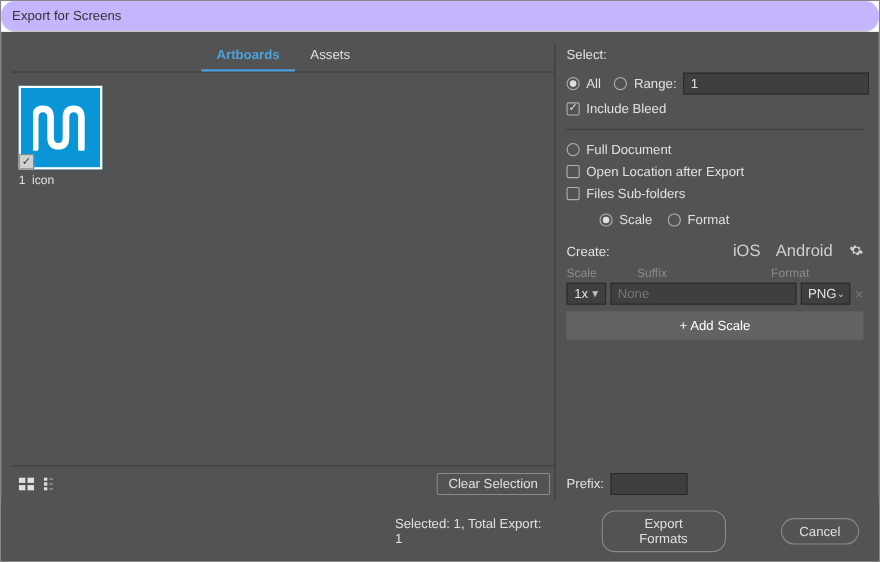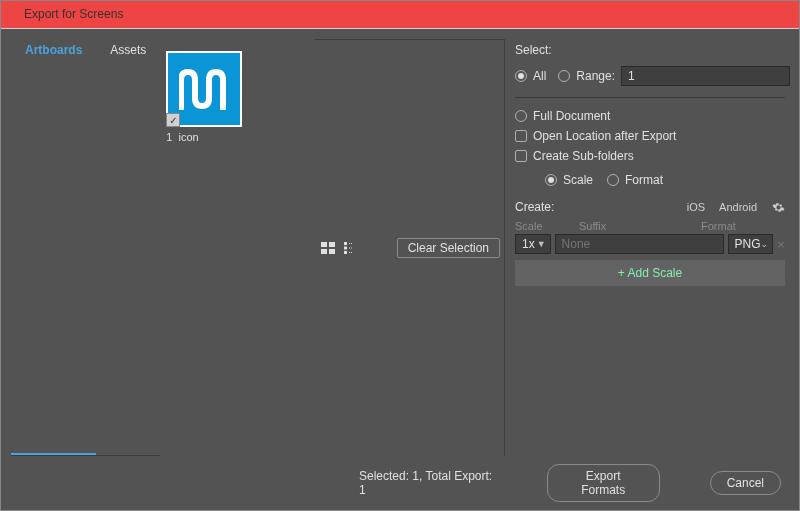--- a/index.html
+++ b/index.html
@@ -1,21 +1,21 @@
 <!DOCTYPE html>
 <html><head>
 <meta charset="utf-8">
 <style>
   * { box-sizing: border-box; margin: 0; padding: 0; font-family: "Segoe UI", Tahoma, sans-serif; }
   body { background: #ffffff; width: 800px; height: 511px; overflow: hidden; }
   .window { width: 800px; height: 511px; background: #ffffff; border: 1px solid #888; display: flex; flex-direction: column; }
-  .titlebar { height: 28px; background: #ef4444; color: #333; font-size: 12px; padding: 6px 23px; border-bottom: 1px solid #d0d0d0; }
+  .titlebar { height: 28px; background: #c4b5fd; color: #333; font-size: 12px; padding: 6px 10px; border-bottom: 1px solid #d0d0d0; border-radius: 13px; }
   .content { flex: 1; background: #535353; display: flex; flex-direction: column; color: #e0e0e0; font-size: 12px; }
   .main-row { flex: 1; display: flex; padding: 10px 10px 0 10px; gap: 10px; }
-  .left-panel { flex: 1; display: flex; border-right: 1px solid #3c3c3c; }
+  .left-panel { flex: 1; display: flex; flex-direction: column; border-right: 1px solid #3c3c3c; }
   .tabs { display: flex; justify-content: center; gap: 0; border-bottom: 1px solid #3c3c3c; }
   .tab { padding: 4px 14px 6px; cursor: pointer; color: #e0e0e0; border-bottom: 2px solid transparent; }
   .tab.active { color: #4aa3df; border-bottom: 2px solid #4aa3df; font-weight: 600; }
   .artboard-area { flex: 1; padding: 12px 6px; overflow: auto; }
   .thumb-wrap { width: 86px; }
   .thumb { width: 76px; height: 76px; background: #0a96d6; border: 2px solid #ffffff; position: relative; display: flex; align-items: center; justify-content: center; }
   .thumb svg { width: 50px; height: 42px; }
   .check { position: absolute; left: -2px; bottom: -2px; width: 14px; height: 14px; background: #d0d0d0; border: 1px solid #888; display: flex; align-items: center; justify-content: center; font-size: 10px; color: #333; }
   .thumb-label { font-size: 11px; color: #e0e0e0; padding-top: 4px; display: flex; gap: 6px; }
   .left-bottom { display: flex; align-items: center; justify-content: space-between; padding: 6px 4px; border-top: 1px solid #3c3c3c; }
@@ -30,31 +30,31 @@
   .radio, .checkbox { width: 12px; height: 12px; border: 1px solid #b0b0b0; border-radius: 50%; display: inline-flex; align-items: center; justify-content: center; cursor: pointer; flex-shrink:0; }
   .radio.checked::after { content: ""; width: 6px; height: 6px; background: #e0e0e0; border-radius: 50%; }
   .checkbox { border-radius: 2px; }
   .checkbox.checked::after { content: "✓"; font-size: 10px; line-height: 1; color: #e0e0e0; }
   .text-input { background: #3f3f3f; border: 1px solid #2a2a2a; color: #e0e0e0; font-size: 12px; padding: 2px 6px; height: 20px; }
   .divider { border-top: 1px solid #3c3c3c; margin: 8px 0; }
   .path-row { display: flex; gap: 6px; align-items: center; margin: 4px 0; }
   .folder-icon { width: 18px; height: 16px; cursor: pointer; display:flex; align-items:center; justify-content:center; }
   .subfolder-radios { display: flex; gap: 14px; margin: 4px 0 0 30px; }
   .formats-header { display: flex; align-items: center; justify-content: space-between; margin-top: 10px; }
-  .formats-links { display: flex; gap: 14px; align-items: center; font-size: 11px; color: #d0d0d0; }
+  .formats-links { display: flex; gap: 14px; align-items: flex-start; font-size: 15px; color: #d0d0d0; }
   .gear-icon { width: 14px; height: 14px; cursor: pointer; display:flex; align-items:center; justify-content:center;}
   .grid-head { display: flex; gap: 4px; color: #8a8a8a; font-size: 11px; margin: 6px 0 2px 0; }
   .grid-row { display: flex; gap: 4px; align-items: center; }
   .col-scale { width: 60px; }
   .col-suffix { flex: 1; }
   .col-format { width: 64px; }
   .col-del { width: 16px; text-align:center; }
   .select { background: #3f3f3f; border: 1px solid #2a2a2a; color: #e0e0e0; font-size: 12px; height: 20px; display: flex; align-items: center; justify-content: space-between; padding: 0 4px 0 6px; cursor: pointer; }
   .select .caret { font-size: 9px; color: #c0c0c0; }
-  .add-scale { background: #636363; color: #86efac; text-align: center; padding: 6px 0; margin-top: 6px; cursor: pointer; font-size: 12px; }
+  .add-scale { background: #636363; color: #ffffff; text-align: center; padding: 6px 0; margin-top: 6px; cursor: pointer; font-size: 12px; }
   .del-x { color: #777; cursor: pointer; font-size: 13px; }
   .prefix-row { display: flex; align-items: center; gap: 6px; padding: 6px 0; }
   .bottom-bar { height: 54px; background: #535353; display: flex; align-items: center; justify-content: flex-end; gap: 14px; padding: 0 18px; }
   .status-text { font-size: 12px; color: #e0e0e0; margin-right: auto; margin-left: 340px; }
   .btn.primary { padding: 4px 16px; }
   .none-ph { color: #7a7a7a; }
   .label-txt { white-space: nowrap; }
 </style>
 </head>
 <body>
@@ -114,33 +114,37 @@
       <div class="right-panel">
         <div class="section-label">Select:</div>
         <div class="radio-row">
           <span class="radio checked"></span>
           <span class="label-txt">All</span>
           <span style="width:10px"></span>
           <span class="radio"></span>
           <span class="label-txt">Range:</span>
           <input class="text-input" style="flex: 1 1 0%;" value="1">
         </div>
+        <div class="radio-row">
+          <span class="checkbox checked"></span>
+          <span class="label-txt">Include Bleed</span>
+        </div>
         <div class="divider"></div>
         <div class="radio-row">
           <span class="radio"></span>
           <span class="label-txt">Full Document</span>
         </div>
 
         <div class="radio-row">
           <span class="checkbox"></span>
           <span class="label-txt">Open Location after Export</span>
         </div>
         <div class="radio-row">
           <span class="checkbox"></span>
-          <span class="label-txt">Create Sub-folders</span>
+          <span class="label-txt">Files Sub-folders</span>
         </div>
         <div class="subfolder-radios">
           <div class="radio-row">
             <span class="radio checked"></span>
             <span class="label-txt">Scale</span>
           </div>
           <div class="radio-row">
             <span class="radio"></span>
             <span class="label-txt">Format</span>
           </div>
@@ -172,20 +176,24 @@
           <input class="text-input col-suffix none-ph" placeholder="None" style="">
           <div class="select col-format">
             <span>PNG</span>
               <span class="caret">⌄</span>
           </div>
           <div class="col-del del-x">×</div>
         </div>
         <div class="add-scale">+  Add Scale</div>
 
         <div style="flex:1"></div>
+        <div class="prefix-row">
+          <span class="label-txt">Prefix:</span>
+          <input class="text-input" style="width: 70px;" value="">
+        </div>
       </div>
     </div>
 
     <div class="bottom-bar">
       <span class="status-text">Selected: 1, Total Export: 1</span>
       <button class="btn primary">Export Formats</button>
       <button class="btn primary">Cancel</button>
     </div>
   </div>
 </div>

